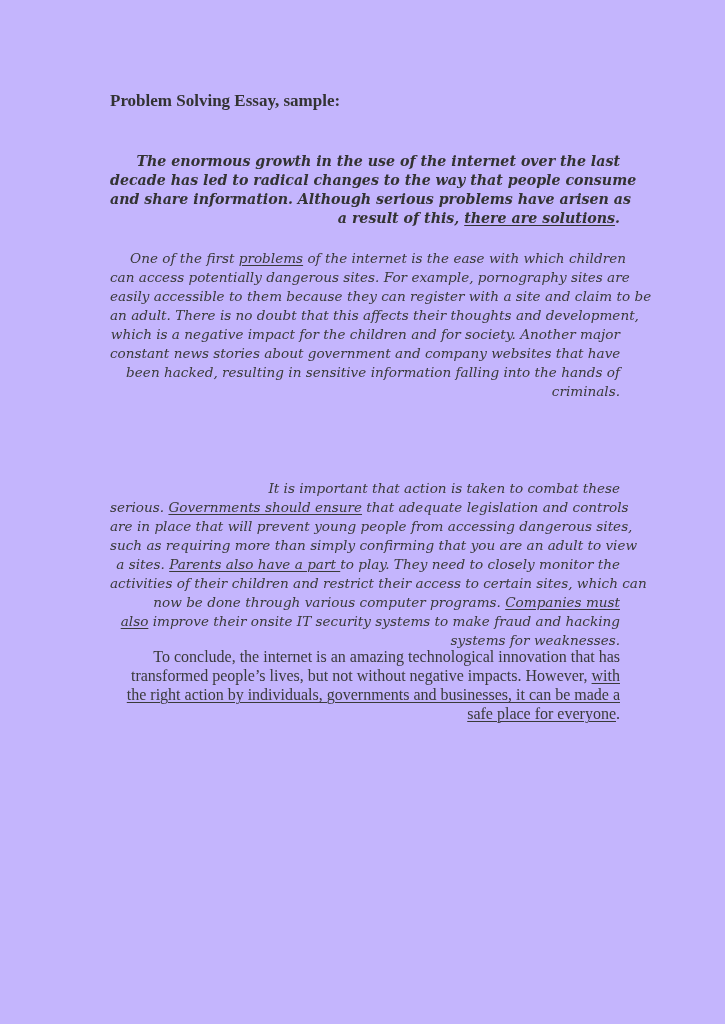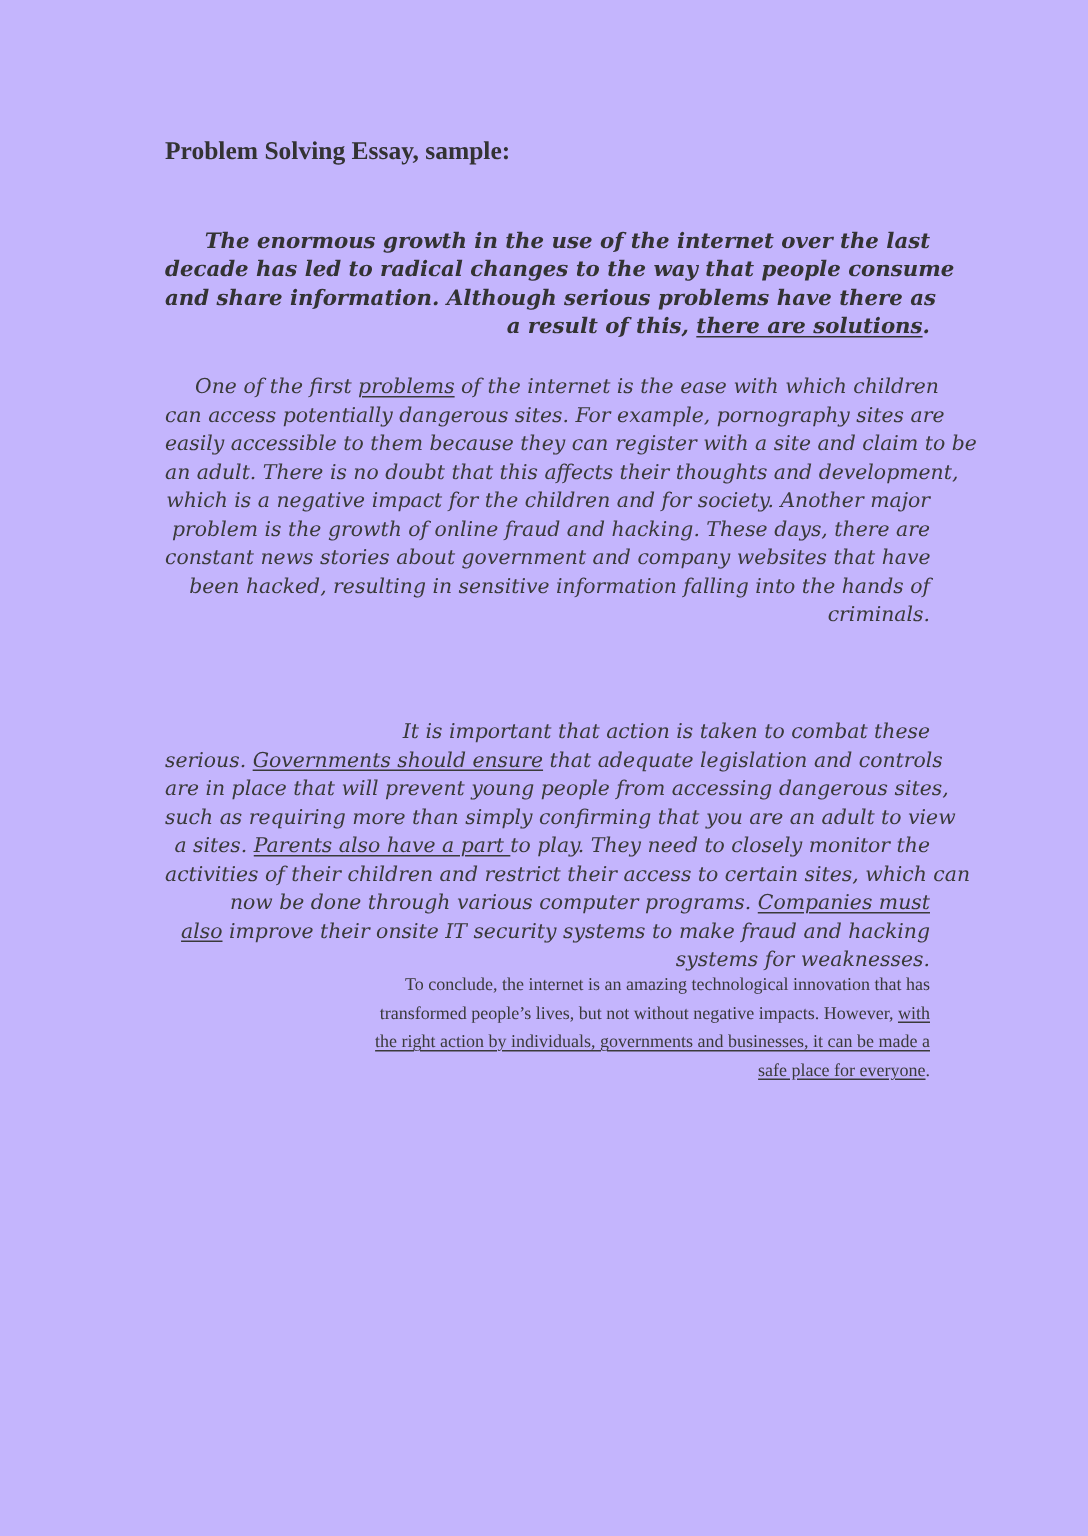--- a/index.html
+++ b/index.html
@@ -11,44 +11,43 @@
       color: #333333; white-space: nowrap;
     }
     .para {
       position: absolute; left: 110px; width: 510px;
       font-family: "DejaVu Serif", serif; color: #3a3a3a; text-align: right;
     }
     .line { display: block; white-space: nowrap; height: 19px; line-height: 19px; }
     .intro { top: 152px; font-size: 14.2px; font-weight: bold; font-style: italic; color: #333333; }
     .p1 { top: 249px; font-size: 13.6px; font-style: italic; }
     .p2 { top: 438px; font-size: 13.6px; font-style: italic; margin-top: 41px; }
-    .p3 { top: 647px; font-family: "Liberation Serif", serif; font-size: 12px; }
+    .p3 { top: 647px; font-family: "Liberation Serif", serif; font-size: 16px; }
     .indent { padding-left: 20px; }
     .p1 .indent, .p2 .indent { padding-left: 20px; }
     .u { text-decoration: underline; text-decoration-thickness: 1px; text-underline-offset: 2px; }
   </style>
 </head>
 <body>
 
 <div class="page">
   <div class="title">Problem Solving Essay, sample:</div>
 
   <div class="para intro">
       <span class="line indent"><span>The enormous growth in the use of the internet over the last</span></span>
       <span class="line"><span>decade has led to radical changes to the way that people consume</span></span>
-      <span class="line"><span>and share information. Although serious problems have there as</span></span>
+      <span class="line"><span>and share information. Although serious problems have arisen as</span></span>
       <span class="line"><span>a result of this, </span><span class="u">there are solutions</span><span>.</span></span>
     </div>
   <div class="para p1">
       <span class="line indent"><span>One of the first </span><span class="u">problems</span><span> of the internet is the ease with which children</span></span>
       <span class="line"><span>can access potentially dangerous sites. For example, pornography sites are</span></span>
       <span class="line"><span>easily accessible to them because they can register with a site and claim to be</span></span>
       <span class="line"><span>an adult. There is no doubt that this affects their thoughts and development,</span></span>
       <span class="line"><span>which is a negative impact for the children and for society. Another major</span></span>
-      <span class="line"><span>problem is the growth of online fraud and hacking. These days, there are</span></span>
       <span class="line"><span>constant news stories about government and company websites that have</span></span>
       <span class="line"><span>been hacked, resulting in sensitive information falling into the hands of</span></span>
       <span class="line"><span>criminals.</span></span>
     </div>
   <div class="para p2">
       <span class="line indent"><span>It is important that action is taken to combat these</span></span>
       <span class="line"><span>serious. </span><span class="u">Governments should ensure</span><span> that adequate legislation and controls</span></span>
       <span class="line"><span>are in place that will prevent young people from accessing dangerous sites,</span></span>
       <span class="line"><span>such as requiring more than simply confirming that you are an adult to view</span></span>
       <span class="line"><span>a sites. </span><span class="u">Parents also have a part </span><span>to play. They need to closely monitor the</span></span>

